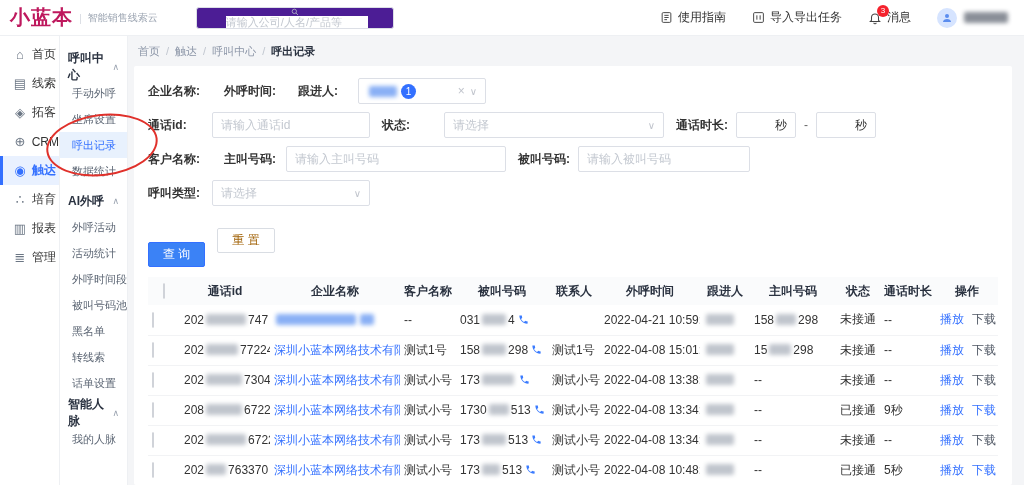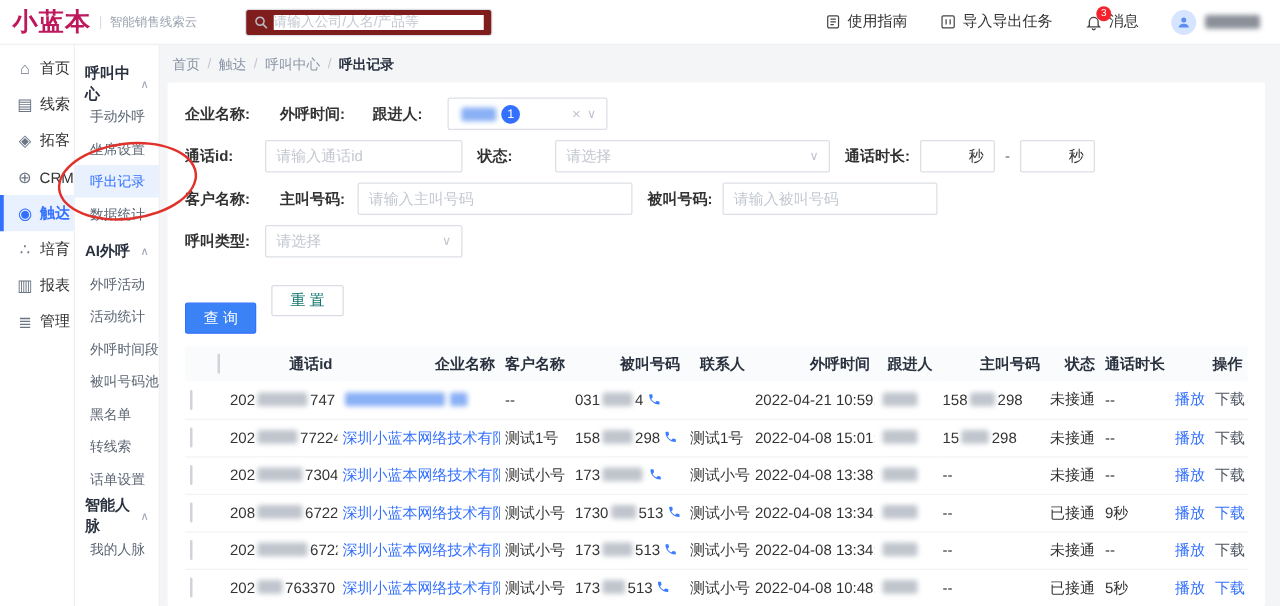--- a/index.html
+++ b/index.html
@@ -5,21 +5,21 @@
   * { box-sizing: border-box; margin: 0; padding: 0; }
   html,body { background:#e9ebef; }
   body { font-family: "Liberation Sans", "DejaVu Sans", sans-serif; }
   .app { position:relative; width:1024px; height:485px; background:#fff; overflow:hidden; font-size:12px; color:#333; }
 
   
   .hdr { display:flex; align-items:center; height:36px; padding:0 14px 0 10px; background:#fff; border-bottom:1px solid #eef0f3; }
   .logo { font-size:20px; font-weight:bold; color:#be185d; letter-spacing:1px; }
   .logo-div { color:#d8dce2; margin:0 6px; font-size:11px; }
   .logo-sub { color:#9aa3b0; font-size:10px; }
-  .gsearch { display:flex; align-items:center; margin-left:38px; width:198px; height:22px; border:1px solid #dcdfe6; border-radius:3px; padding:0 6px; background:#7f1d1d; }
+  .gsearch { display:flex; align-items:center; margin-left:38px; width:198px; height:22px; border:1px solid #dcdfe6; border-radius:3px; padding:0 6px; background:#4c1d95;flex-direction:column; }
   .gsearch input { border:none; outline:none; flex:1; font-size:11px; margin-left:4px; color:#333; font-family:inherit; }
   .gsearch input::placeholder { color:#c3c8d0; }
   .hdr-right { margin-left:auto; display:flex; align-items:center; gap:26px; }
   .h-item { display:flex; align-items:center; gap:5px; font-size:12px; color:#333; cursor:pointer; }
   .bell-wrap { position:relative; display:inline-flex; }
   .badge { position:absolute; top:-6px; right:-7px; min-width:12px; height:12px; border-radius:7px; background:#f5222d; color:#fff; font-size:8px; line-height:12px; text-align:center; padding:0 2px; }
   .avatar-wrap { display:flex; align-items:center; gap:5px; cursor:pointer; }
   .avatar { width:20px; height:20px; border-radius:50%; background:#d6e4ff; display:flex; align-items:center; justify-content:center; }
 
   
@@ -75,27 +75,27 @@
   .cnt { width:15px; height:15px; border-radius:50%; background:#3370ff; color:#fff; font-size:10px; line-height:15px; text-align:center; flex:none; margin-left:2px; }
   .clr { margin-left:auto; color:#c0c4cc; font-size:12px; }
   .secbox { width:60px; justify-content:flex-end; }
   .secbox span { color:#333; }
   .dash { margin:0 8px; color:#666; }
 
   .btnrow { display:flex; align-items:center; margin-top:8px; }
   .btnrow2 { margin-top:12px; }
   .btn { height:25px; padding:0 14px; border-radius:2px; font-size:12px; cursor:pointer; display:inline-flex; align-items:center; font-family:inherit; }
   .btn-primary { background:#3b82f6; border:1px solid #3370ff; color:#fff;margin-top:28px; }
-  .btn-plain { background:#fff; border:1px solid #d9dde3; color:#0f766e; margin-left:12px; }
+  .btn-plain { background:#fff; border:1px solid #d9dde3; color:#a16207; margin-left:12px; }
   .manual { position:relative; margin-left:auto; display:flex; align-items:center; gap:6px; font-size:12px; color:#333; cursor:pointer; margin-right:2px; }
   .cb { width:13px; height:13px; border:1px solid #d0d3d9; border-radius:2px; background:#fff; flex:none; }
 
   
   table { width:100%; border-collapse:collapse; table-layout:fixed; margin-top:10px; }
-  th { background:#fafbfc; font-weight:bold; color:#2a3240; text-align:right; font-size:12px; height:28px; padding:0 4px; white-space:nowrap; overflow:hidden; }
+  th { background:#fafbfc; font-weight:bold; color:#2a3240; text-align:center; font-size:12px; height:28px; padding:0 4px; white-space:nowrap; overflow:hidden; }
   td { border-bottom:1px solid #f2f3f5; font-size:12px; color:#333; height:30px; padding:0 4px; white-space:nowrap; overflow:hidden; }
   .link { color:#3370ff; cursor:pointer; }
   .dl { color:#4d5562; cursor:pointer; margin-left:8px; }
   .dl.on { color:#3370ff; }
   .phone { display:inline-flex; vertical-align:-1px; margin-left:3px; cursor:pointer; }
 </style>
 </head>
 <body>
 
 <div class="app">

